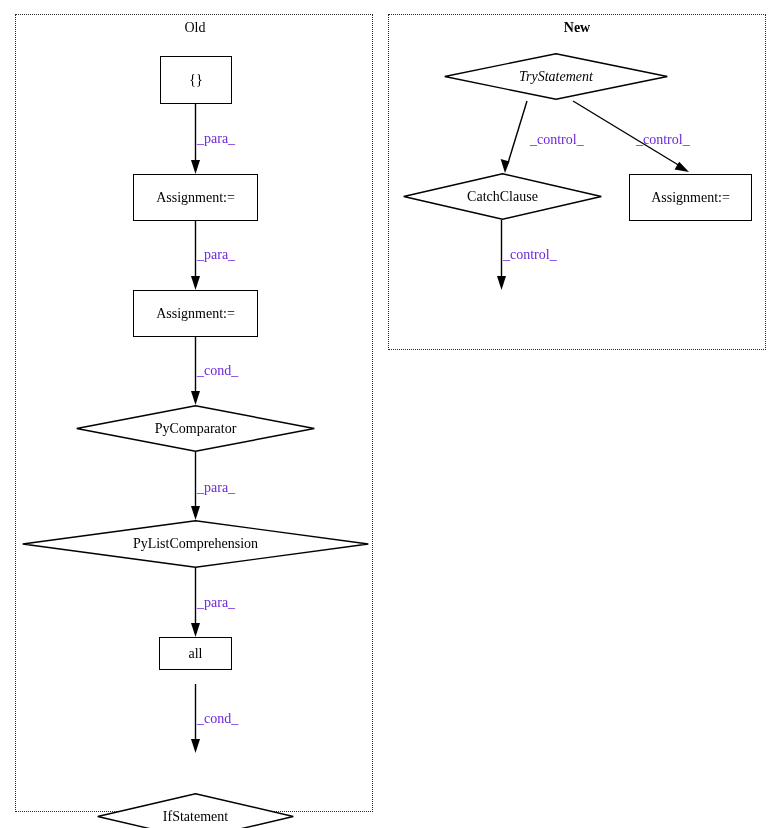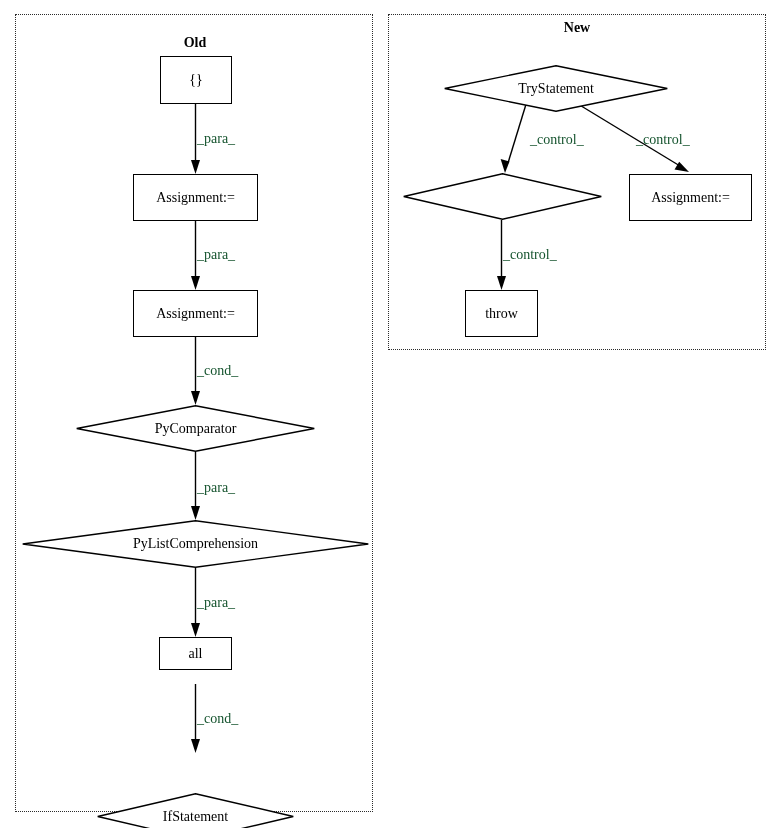--- a/index.html
+++ b/index.html
@@ -82,32 +82,32 @@
     stroke-width: 1.4;
     fill: none;
   }
   .edge-head {
     fill: #000000;
     stroke: none;
   }
   .edge-label {
     position: absolute;
     font-size: 14px;
-    color: #14532d;
+    color: #6d28d9;
     white-space: nowrap;
     line-height: 1;
   }
 </style>
 </head>
 <body>
 
 <div id="canvas">
 
   <div class="cluster" style="left:15px; top:14px; width:358px; height:798px;"></div>
-  <div class="cluster-label" style="left:155px; top:36px; width:80px;font-weight:bold;">Old</div>
+  <div class="cluster-label" style="left:155px; top:21px; width:80px;">Old</div>
 
   <div class="cluster" style="left:388px; top:14px; width:378px; height:336px;"></div>
   <div class="cluster-label" style="left:537px; top:21px; width:80px;font-weight:bold;">New</div>
 
   <svg class="edge-layer" viewBox="0 0 781 828" width="781" height="828">
 
     <g>
       <path class="edge-line" d="M195.5,104 L195.5,164"></path>
       <polygon class="edge-head" points="195.5,174 191,160 200,160"></polygon>
     </g>
@@ -183,40 +183,38 @@
     <span class="node-label">all</span>
   </div>
 
   <div class="node node-diamond" style="left:97px; top:793px; width:197px; height:47px;">
     <svg width="197" height="47" viewBox="0 0 197 47">
       <polygon points="98.5,0.7 196.3,23.5 98.5,46.3 0.7,23.5" fill="#ffffff" stroke="#000000" stroke-width="1.4"></polygon>
     </svg>
     <span class="node-label">IfStatement</span>
   </div>
 
-  <div class="node node-diamond" style="left:444px; top:65px; width:224px; height:47px;">
+  <div class="node node-diamond" style="left:444px; top:53px; width:224px; height:47px;font-style:italic;">
     <svg width="224" height="47" viewBox="0 0 224 47">
       <polygon points="112,0.7 223.3,23.5 112,46.3 0.7,23.5" fill="#ffffff" stroke="#000000" stroke-width="1.4"></polygon>
     </svg>
     <span class="node-label">TryStatement</span>
   </div>
 
   <div class="node node-diamond" style="left:403px; top:173px; width:199px; height:47px;">
     <svg width="199" height="47" viewBox="0 0 199 47">
       <polygon points="99.5,0.7 198.3,23.5 99.5,46.3 0.7,23.5" fill="#ffffff" stroke="#000000" stroke-width="1.4"></polygon>
     </svg>
+    <span class="node-label">CatchClause</span>
   </div>
 
   <div class="node node-box" style="left:629px; top:174px; width:123px; height:47px;">
     <span class="node-label">Assignment:=</span>
   </div>
 
-  <div class="node node-box" style="left:465px; top:290px; width:73px; height:47px;">
-    <span class="node-label">throw</span>
-  </div>
 
   <span class="edge-label" style="left:197px; top:132px;">_para_</span>
 
   <span class="edge-label" style="left:197px; top:248px;">_para_</span>
 
   <span class="edge-label" style="left:197px; top:364px;">_cond_</span>
 
   <span class="edge-label" style="left:197px; top:481px;">_para_</span>
 
   <span class="edge-label" style="left:197px; top:596px;">_para_</span>

